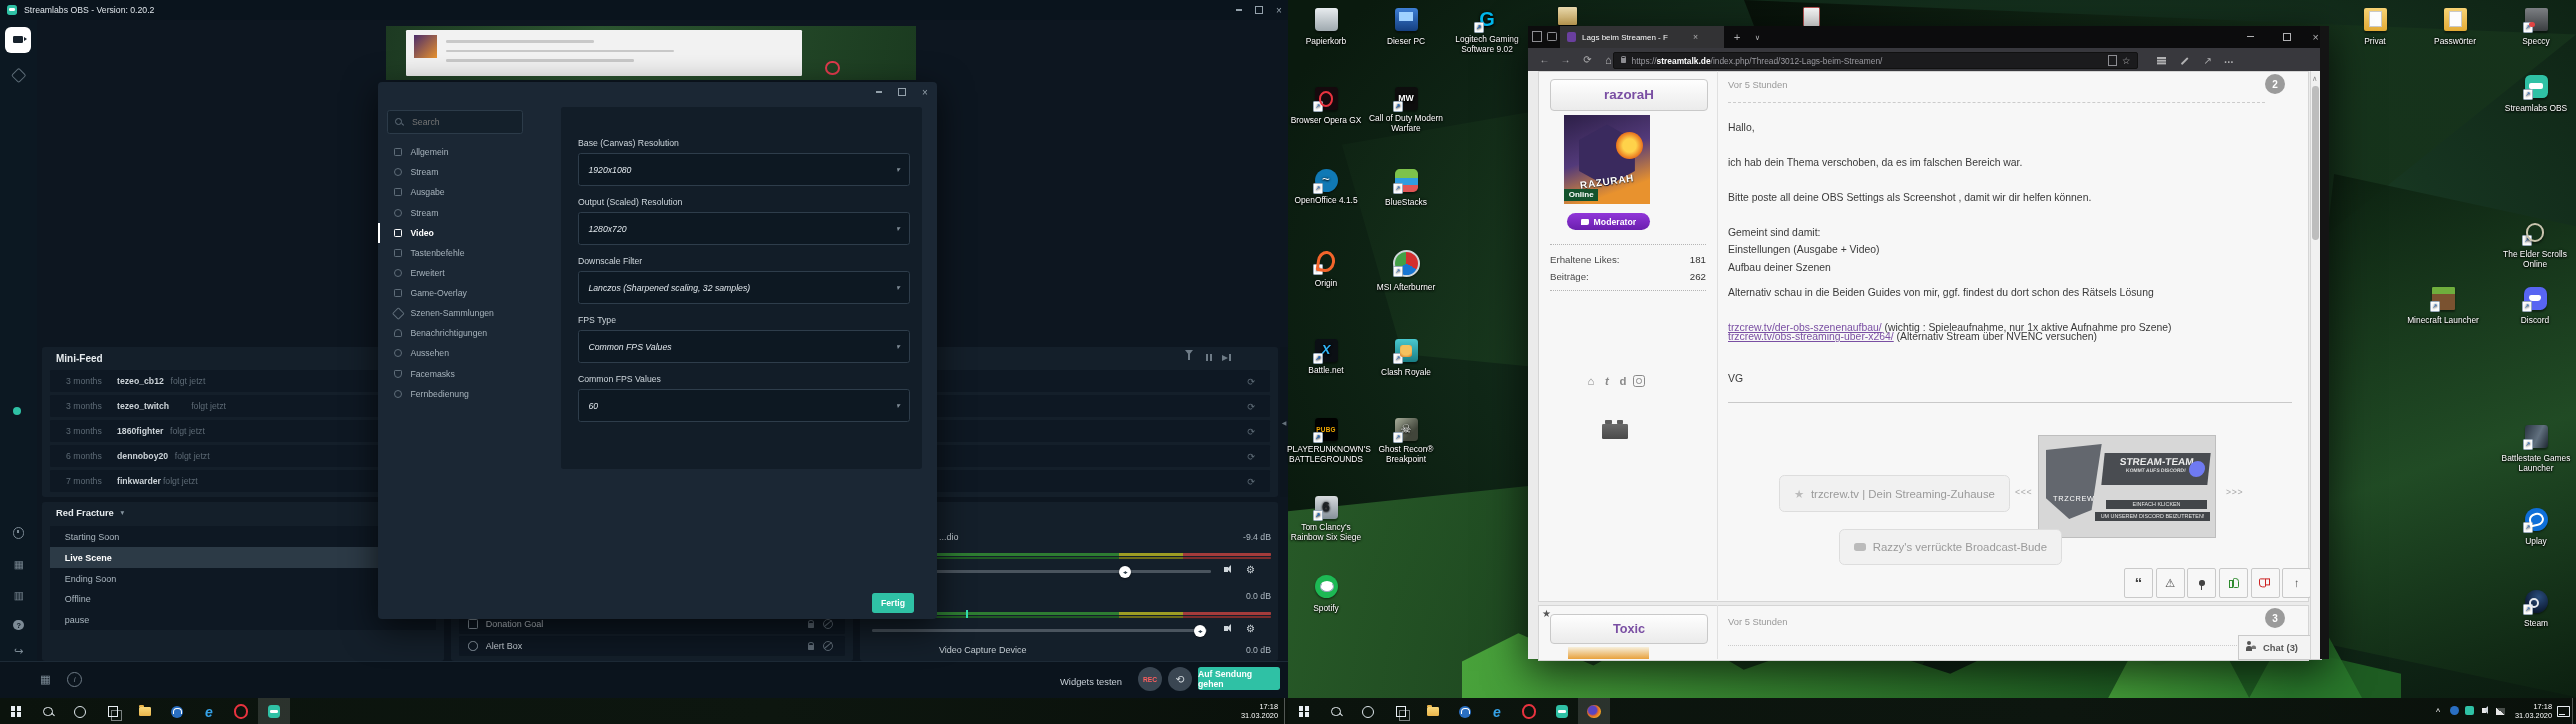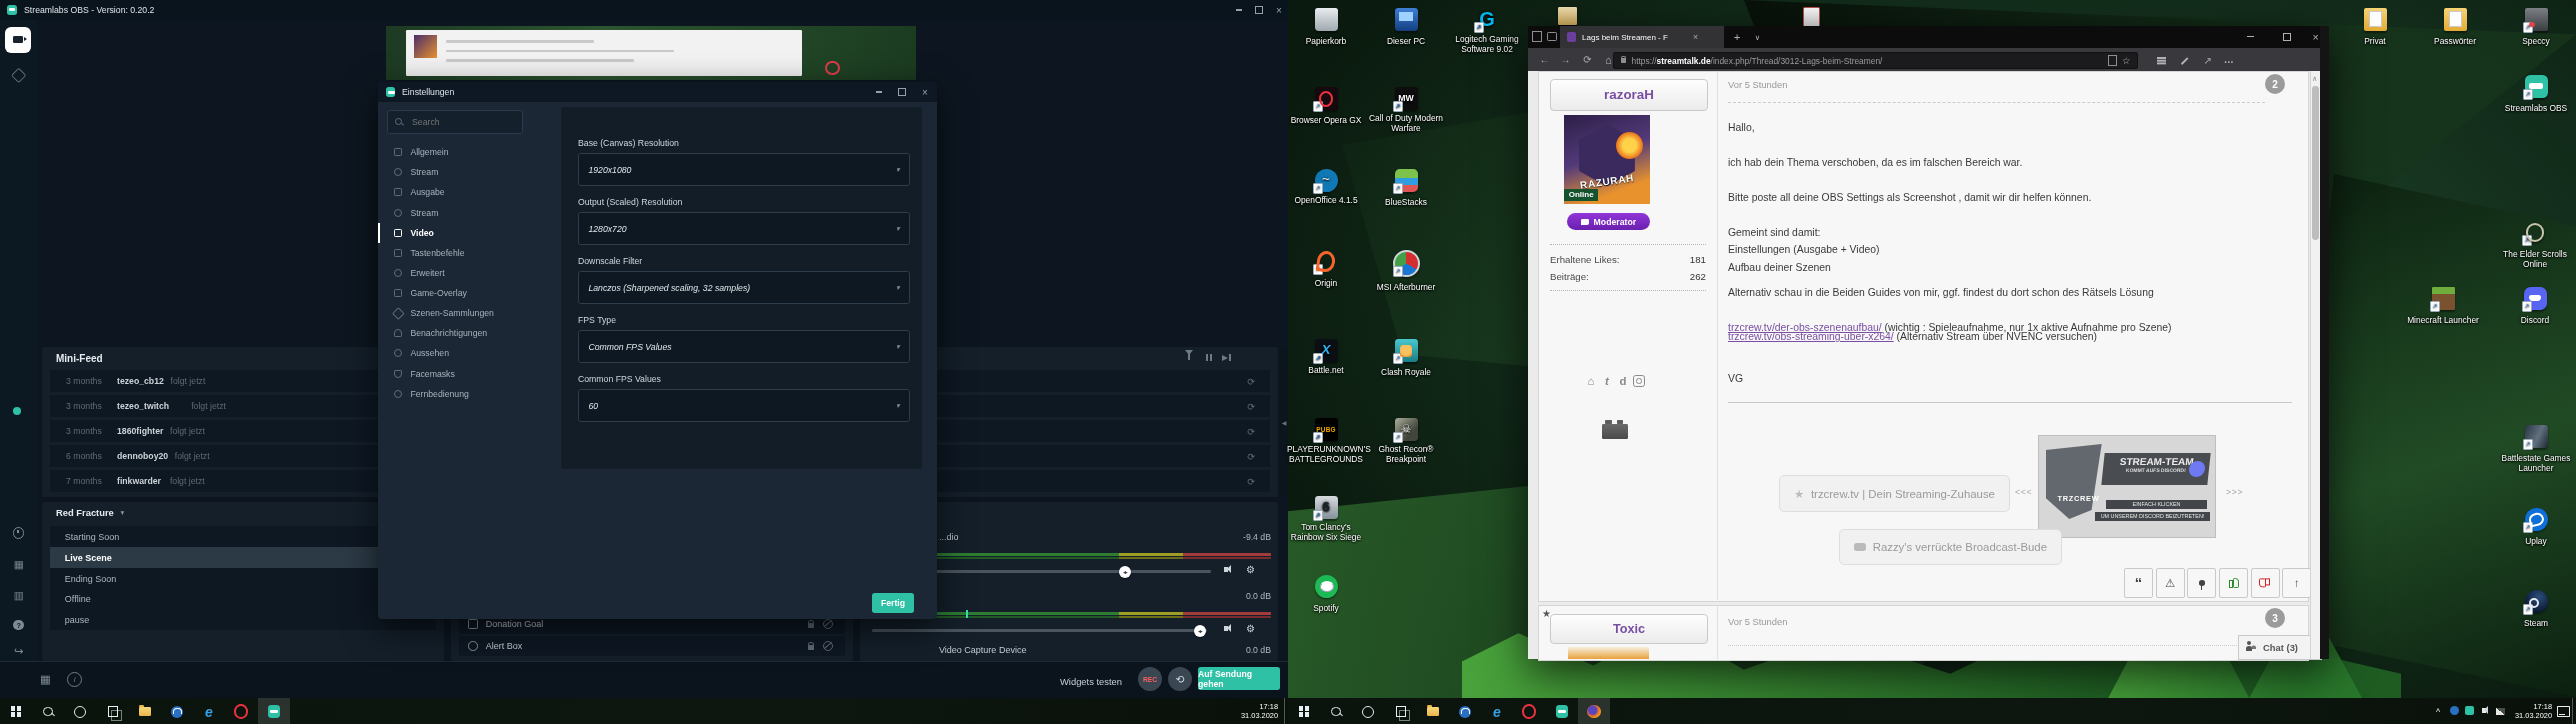--- a/index.html
+++ b/index.html
@@ -272,21 +272,21 @@
     <span class="t-dim" style="margin-left:auto;margin-right:14.8px;font-size:9.4px">⟳</span>
   </div>
   <div class="abs f feedrow" style="left:50px;top:445px;width:1220px;height:22px">
     <span class="t-dim" style="margin-left:16px;font-size:8.7px;width:51px">6 months</span>
     <span class="t-strong" style="font-size:8.7px;margin-right:6.7px">dennoboy20</span>
     <span class="t-dim" style="font-size:8.7px">folgt jetzt</span>
     <span class="t-dim" style="margin-left:auto;margin-right:14.8px;font-size:9.4px">⟳</span>
   </div>
   <div class="abs f feedrow" style="left:50px;top:470px;width:1220px;height:22px">
     <span class="t-dim" style="margin-left:16px;font-size:8.7px;width:51px">7 months</span>
-    <span class="t-strong" style="font-size:8.7px;margin-right:9px">finkwarder</span>
+    <span class="t-strong" style="font-size:8.7px;margin-right:2px">finkwarder</span>
     <span class="t-dim" style="font-size:8.7px">folgt jetzt</span>
     <span class="t-dim" style="margin-left:auto;margin-right:14.8px;font-size:9.4px">⟳</span>
   </div>
   <div class="abs fc" style="left:1280px;top:347px;width:8px;height:150px;background:#0c151e;color:#66727c;font-size:6px">◀</div>
 
   <div class="abs panel" style="left:42px;top:502px;width:402px;height:159px"></div>
   <div class="abs f" style="left:56px;top:507px">
     <span style="color:#e6ebee;font-weight:bold;font-size:9.4px">Red Fracture</span>
     <span style="color:#8795a0;font-size:7.4px;margin-left:6.7px">▾</span>
   </div>
@@ -346,24 +346,20 @@
 
   <div class="abs" style="left:0;top:661px;width:1288px;height:37px;background:#0b141d;border-top:0.7px solid #1d2a36"></div>
   <div class="abs fc side-ic" style="left:38px;top:672px;width:14.8px;height:14.8px;font-size:11.4px">▦</div>
   <div class="abs fc" style="left:67px;top:672px;width:13.4px;height:13.4px;border:1px solid #6e7b86;border-radius:50%;color:#6e7b86;font-size:8px;font-style:italic">i</div>
   <div class="abs" style="left:1060px;top:676px;font-size:9.4px;color:#c7cfd6">Widgets testen</div>
   <div class="abs fc circbtn" style="left:1138px;top:667px;color:#ff5f5f;font-weight:bold;font-size:6.7px">REC</div>
   <div class="abs fc circbtn" style="left:1168px;top:667px;color:#cfd6db;font-size:10.7px">⟲</div>
   <div class="abs fc golive" style="left:1198px;top:667px;width:82px;height:23px">Auf Sendung gehen</div>
 
   <div class="abs dialog"></div>
-  <div class="abs f dlg-title">
-    <span class="obs-logo" style="margin-left:8px;width:9.4px;height:9.4px"></span>
-    <span style="color:#dfe5ea;font-size:8.7px;margin-left:6.7px">Einstellungen</span>
-  </div>
   <div class="abs fc" style="left:869px;top:82px;width:20px;height:20px">
       <span class="bar-min"></span>
     </div>
   <div class="abs fc" style="left:892px;top:82px;width:20px;height:20px">
       <span class="sq-max"></span>
     </div>
   <div class="abs fc" style="left:915px;top:82px;width:20px;height:20px;color:#94a1ab;font-size:10px">×</div>
   <div class="abs f dlg-search">
     <span class="mag" style="margin:0 8px 0 6.7px"></span>
     <input placeholder="Search" style="">
@@ -632,21 +628,21 @@
   <div class="abs ptext" style="left:1728px;top:373px">VG</div>
   <div class="abs" style="left:1728px;top:402px;width:564px;height:0.7px;background:#c9c9c9"></div>
 
   <div class="abs fc sigbtn" style="left:1779px;top:475px;width:229px;height:35px">
     <span style="color:#bbb;margin-right:6.7px">★</span>
     <span>trzcrew.tv | Dein Streaming-Zuhause</span>
   </div>
   <div class="abs" style="left:2015px;top:487px;color:#aaa;font-size:8.7px;letter-spacing:0.7px">&lt;&lt;&lt;</div>
   <div class="abs banner" style="left:2038px;top:435px;width:176px;height:101px">
     <span class="bshield"></span>
-    <span style="position:absolute;left:9.4px;top:58px;width:51px;text-align:right;color:#fff;font-weight:bold;font-size:7.4px;letter-spacing:0.7px">TRZCREW</span>
+    <span style="position:absolute;left:9.4px;top:58px;width:51px;text-align:center;color:#fff;font-weight:normal;font-size:7.4px;letter-spacing:0.7px">TRZCREW</span>
     <span class="bstrip">
       <span style="display:block;font-weight:bold;font-size:10px;margin-top:3.4px">STREAM-TEAM</span>
       <span style="display:block;font-weight:bold;font-size:5px;color:#d8d8d8">KOMMT AUFS DISCORD!</span>
       <span class="bdisc"></span>
     </span>
     <span class="blbl" style="left:67px;top:64px;width:101px;height:9.4px">EINFACH KLICKEN</span>
     <span class="blbl" style="left:56px;top:76px;width:115px;height:9.4px">UM UNSEREM DISCORD BEIZUTRETEN!</span>
   </div>
   <div class="abs" style="left:2226px;top:487px;color:#aaa;font-size:8.7px;letter-spacing:0.7px">&gt;&gt;&gt;</div>
   <div class="abs fc sigbtn" style="left:1839px;top:529px;width:221px;height:34px">

